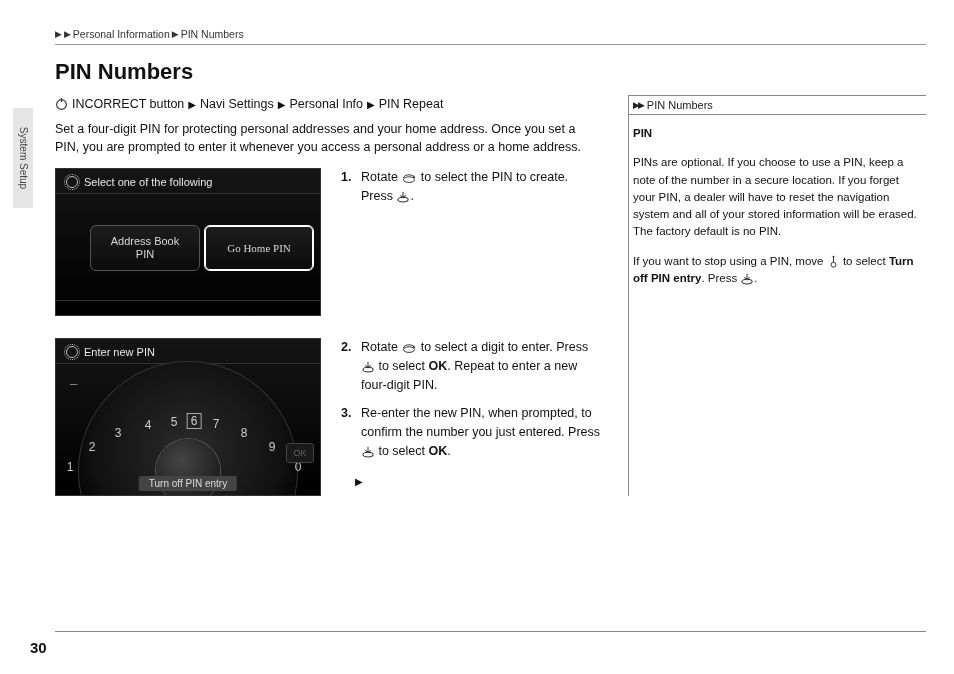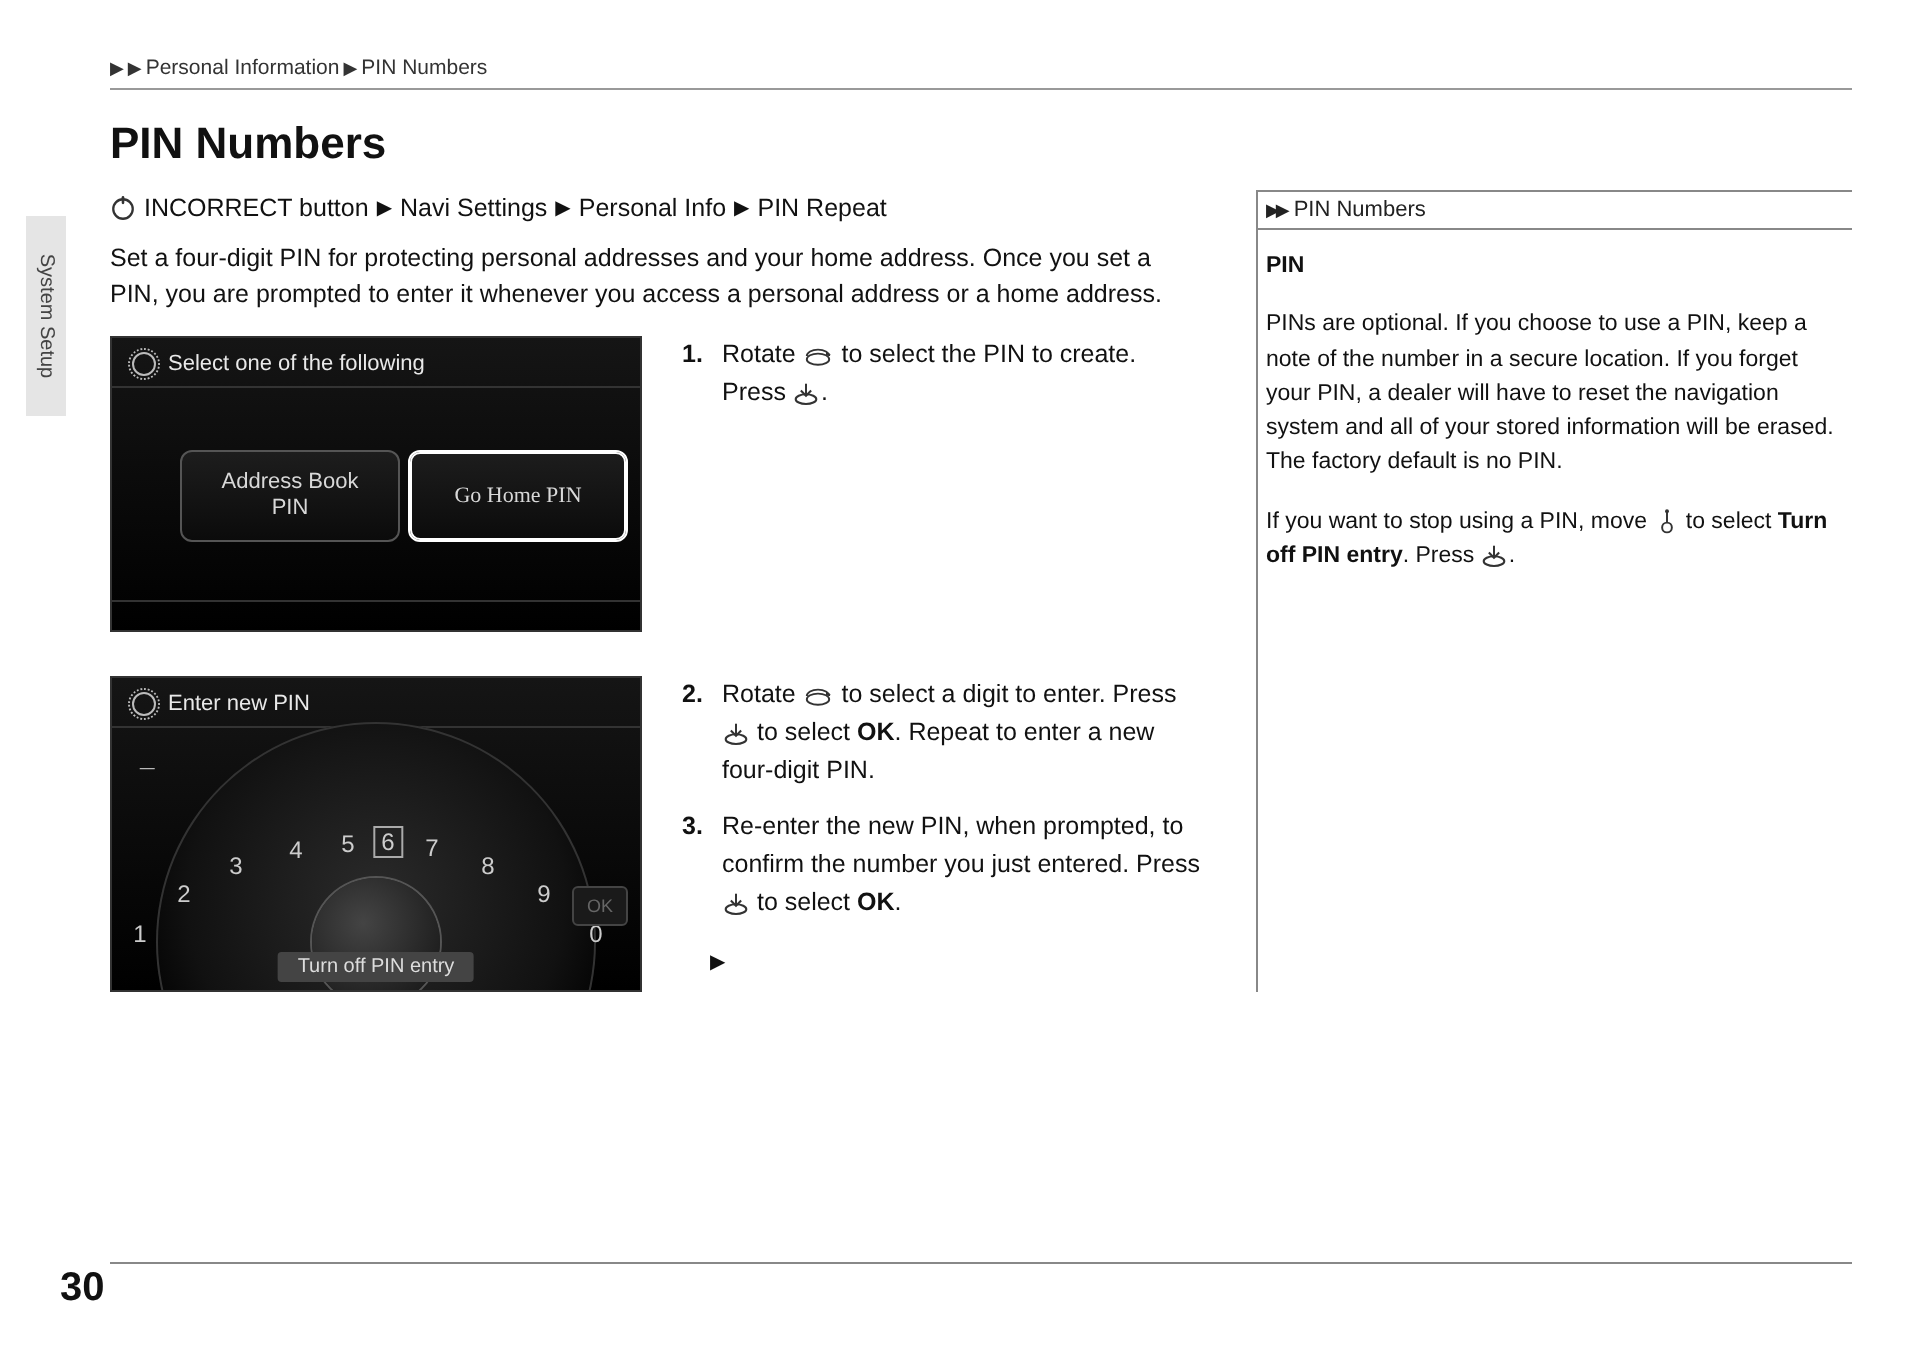--- a/index.html
+++ b/index.html
@@ -115,21 +115,21 @@
   
   .sidetab{
     position:absolute;left:13px;top:108px;width:20px;height:100px;
     background:#e5e5e5;
   }
   .sidetab span{
     position:absolute;left:50%;top:50%;transform:translate(-50%,-50%) rotate(90deg);
     transform-origin:center;font-size:10px;color:#444;white-space:nowrap;
   }
   
-  .pagenum{position:absolute;left:30px;bottom:18px;font-size:20px;font-weight:600;margin-top:36px;}
+  .pagenum{position:absolute;left:30px;bottom:18px;font-size:15px;font-weight:600;margin-top:36px;}
   .bottom-rule{position:absolute;left:55px;right:28px;bottom:42px;border-top:1px solid #888;}
   
   .ic{display:inline-flex;vertical-align:-3px;}
   .ic svg{display:block;}
 </style>
 </head>
 <body>
 
 <div class="page">
   <div class="crumb">

